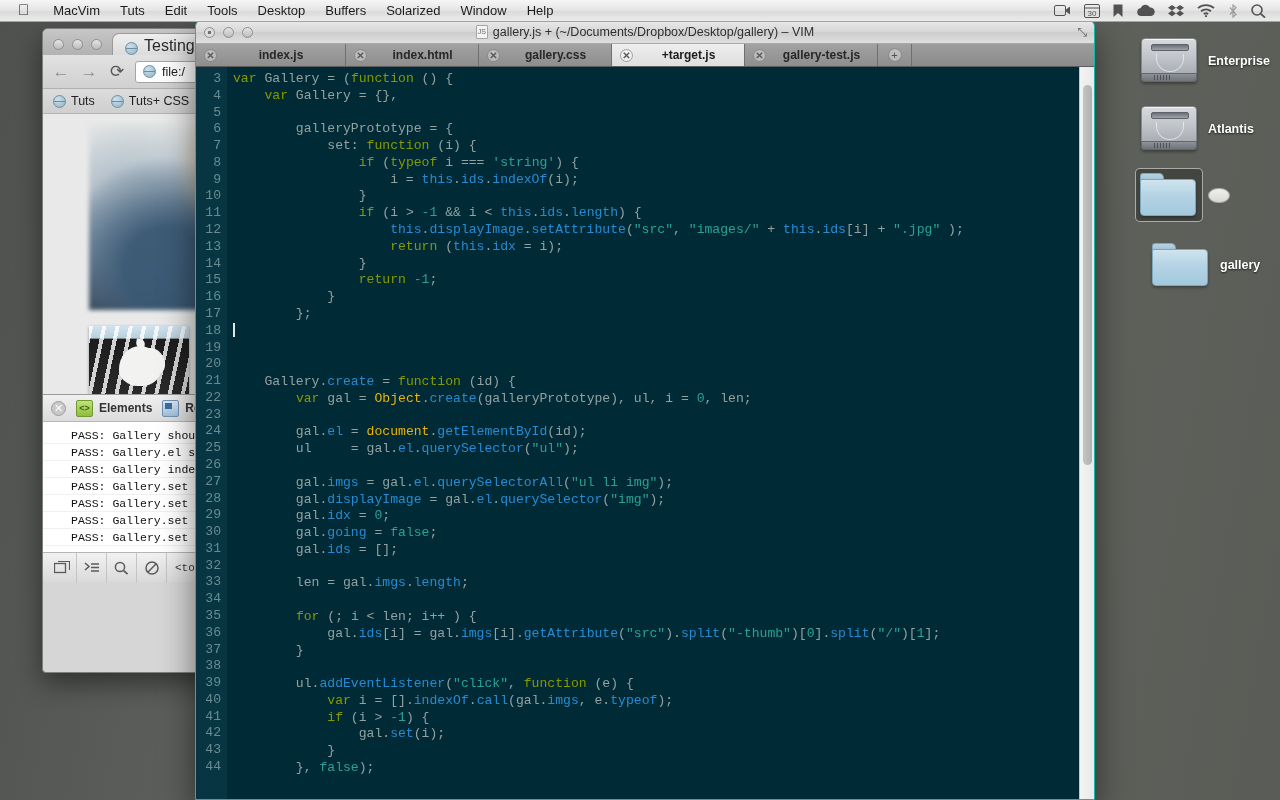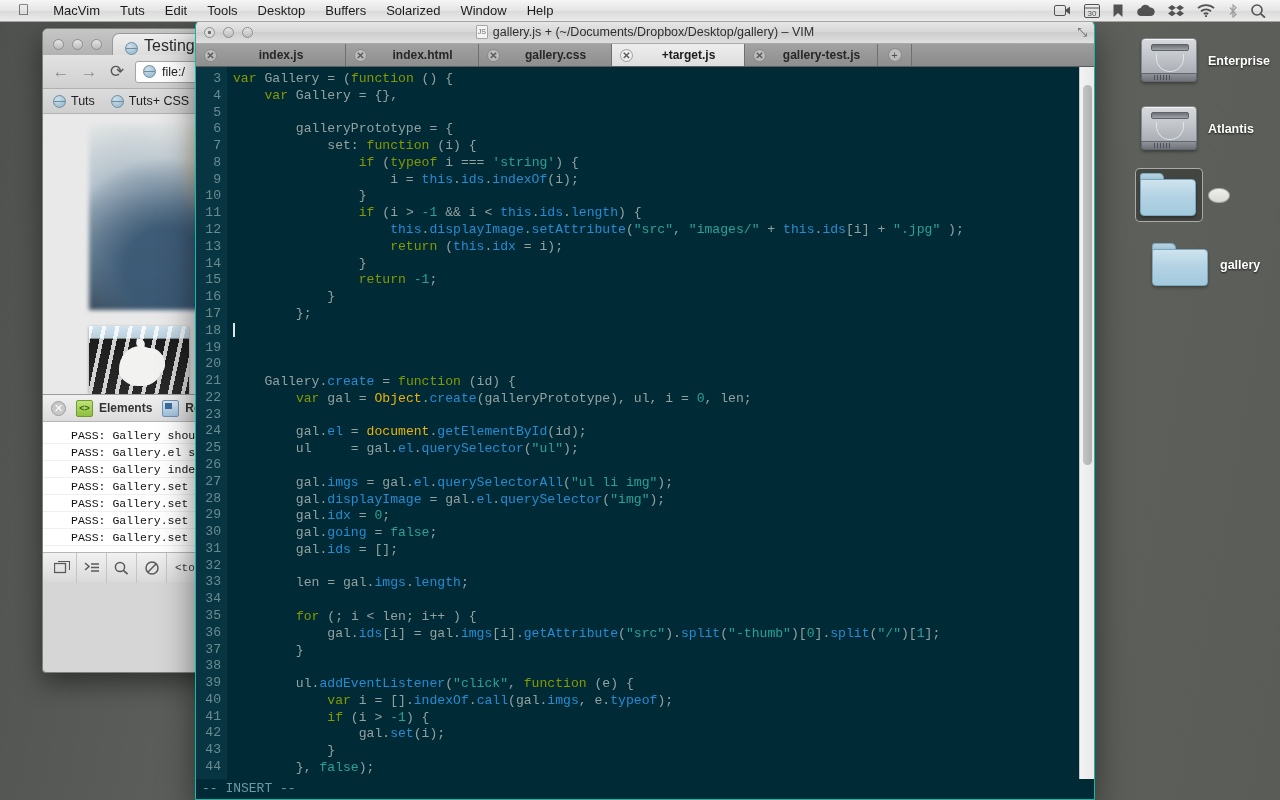--- a/index.html
+++ b/index.html
@@ -670,14 +670,13 @@
             <span class="t-kw">if</span> (i &gt; <span class="t-num">-1</span>) {
                 gal.<span class="t-id">set</span>(i);
             }
         }, <span class="t-str">false</span>);</div>
     </div>
     <div class="vscroll">
       <span class="thumb2"></span>
     </div>
   </div>
 
-  <div class="statusline">-- INSERT --</div>
 </div>
 
 </body></html>

